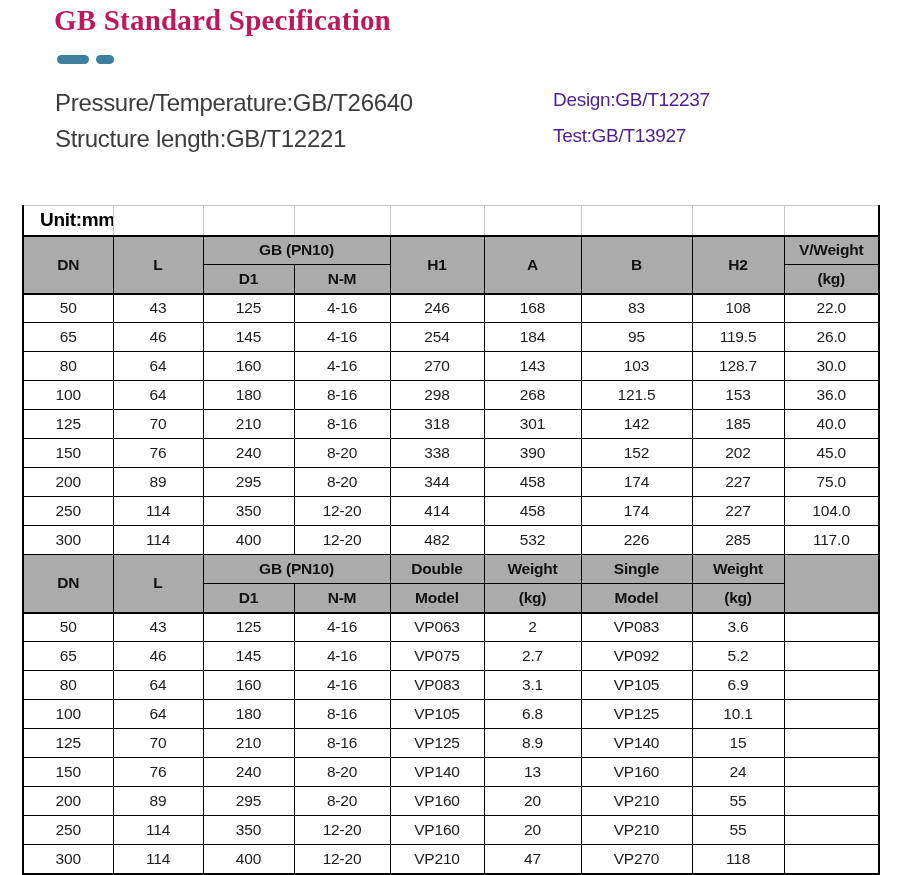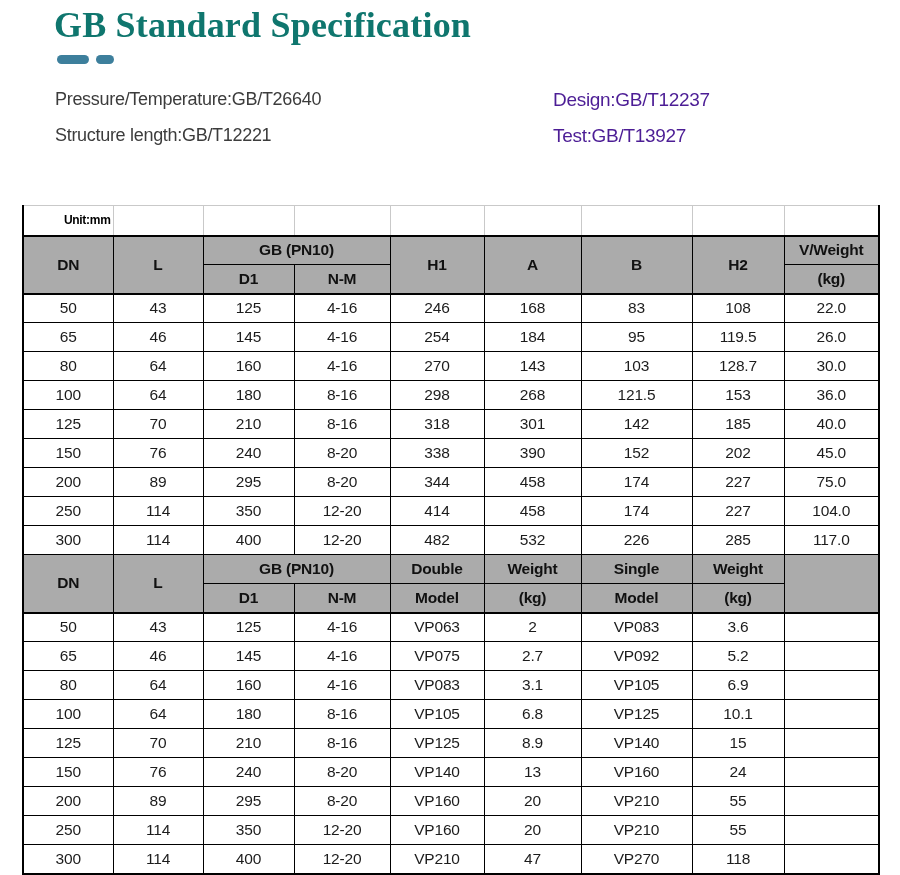--- a/index.html
+++ b/index.html
@@ -9,32 +9,32 @@
     font-family:"Liberation Sans", sans-serif;
     position:relative; overflow:hidden;
     color:#1c1c1c;
   }
   .page { position:absolute; inset:0; }
 
   
   .page-title {
     position:absolute; left:54px; top:4px;
     font-family:"Liberation Serif", serif;
-    font-weight:bold; font-size:36px; letter-spacing:0.2px;
-    color:#0f766e;
+    font-weight:bold; font-size:29px; letter-spacing:0.2px;
+    color:#be185d;
   }
   .title-dashes { position:absolute; left:57px; top:55px; display:flex; gap:7px; }
   .dash { height:9px; border-radius:5px; background:#3d7f9c; display:inline-block; }
   .dash-long { width:32px; }
   .dash-short { width:18px; }
 
   
   .spec-rows { position:absolute; left:55px; top:89px; width:800px; }
   .spec-row { display:flex; height:36px; align-items:flex-start; }
-  .spec-left  { width:498px; font-size:18px; color:#3c3c3c; letter-spacing:-0.3px; white-space:pre; }
+  .spec-left  { width:498px; font-size:24px; color:#3c3c3c; letter-spacing:-0.3px; white-space:pre; }
   .spec-right { font-size:19px; color:#4c1d95; letter-spacing:-0.3px; }
 
   
   .spec-table {
     position:absolute; left:22px; top:205px;
     width:856px; table-layout:fixed;
     border-collapse:collapse;
     border:2px solid #000;
     border-top:1px solid #555;
     font-size:15.5px;
@@ -45,21 +45,21 @@
     padding:0 2px; overflow:hidden;
   }
   
   tr.row-unit { height:30px; }
   tr.row-unit td {
     background:#fff;
     border:1px solid #c9c9c9;
     border-bottom:2px solid #000;
   }
   tr.row-unit td.unit-cell {
-    text-align:right; font-weight:bold; font-size:12px; color:#000;
+    text-align:right; font-weight:bold; font-size:19px; color:#000;
     padding-left:16px; letter-spacing:-0.3px;
   }
   
   tr.hdr { height:29px; }
   tr.hdr th {
     background:#ababab; font-weight:bold; color:#111;
     letter-spacing:-0.2px;
   }
   th.span2 { border-bottom-width:2px;margin-top:48px; }    
   tr.hdr-sub th { border-bottom:2px solid #000000; }

